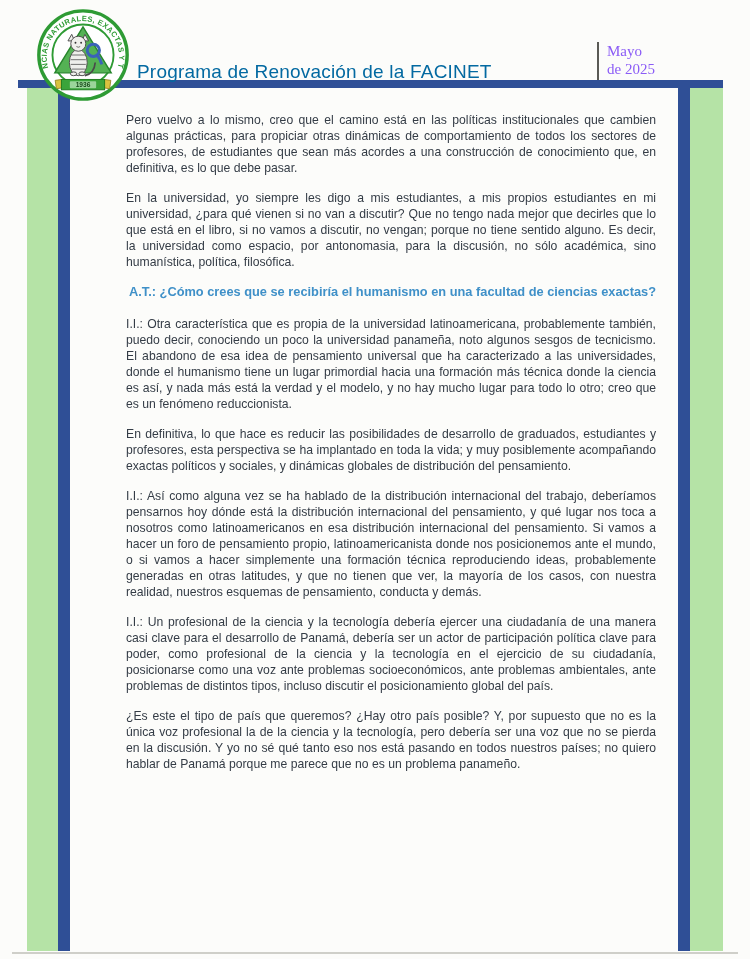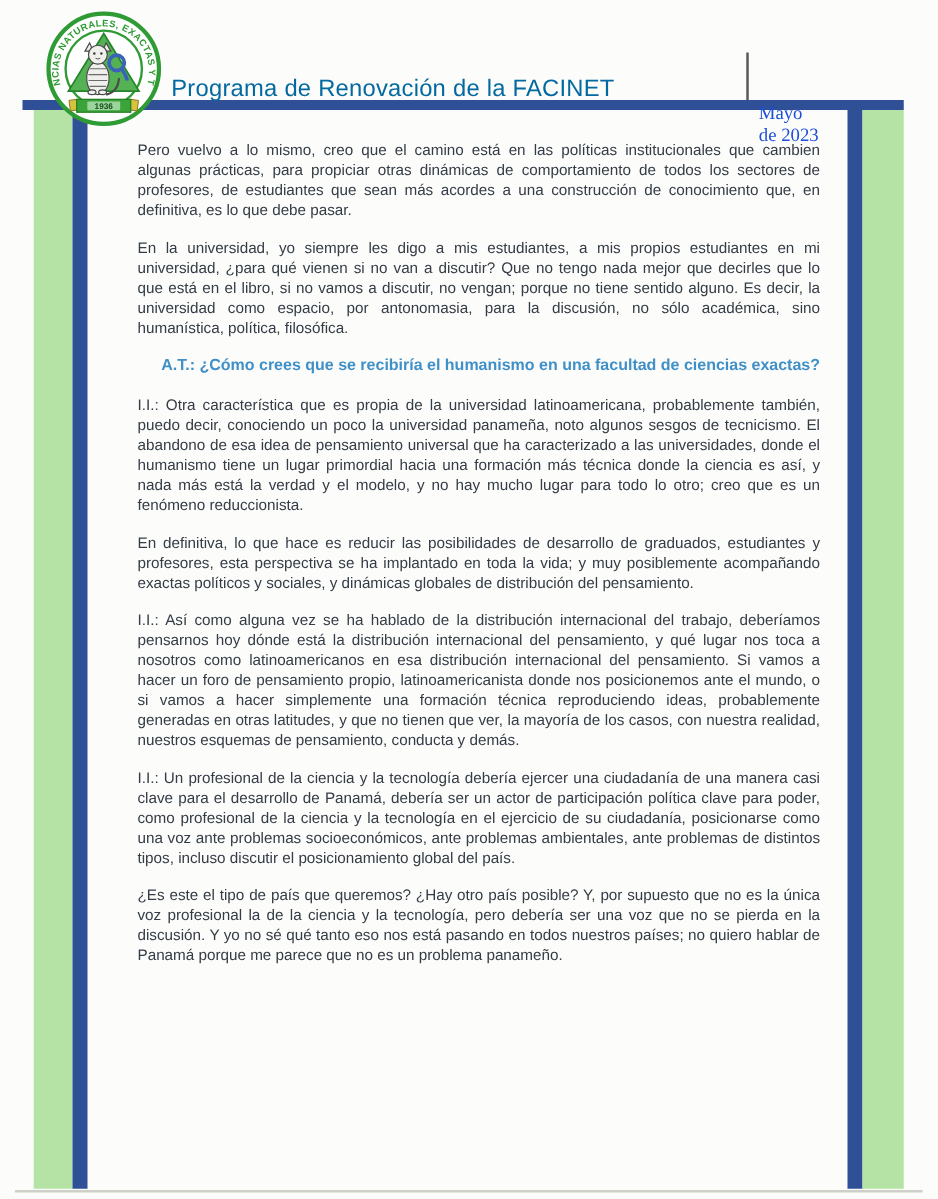--- a/index.html
+++ b/index.html
@@ -31,31 +31,31 @@
   .logo-wrap{position:absolute;left:36px;top:8px;width:94px;height:94px;z-index:5;}
   .doc-title{
     position:absolute;left:137px;top:61px;
     font-size:19px;font-weight:500;color:#0369a1;letter-spacing:.2px;
     z-index:2;
   }
   .date-separator{position:absolute;left:597px;top:42px;width:2px;height:38px;background:#5a5a55;}
   .date-box{
     position:absolute;left:607px;top:42px;width:110px;
     font-family:"Liberation Serif", serif;
-    font-size:15px;color:#1d4ed8;line-height:18px;margin-top:40px;
+    font-size:15px;color:#8b5cf6;line-height:18px;
   }
 
   
   .content{
     position:absolute;left:110px;top:112px;width:546px;
     color:var(--body-text);
     font-size:12.2px;line-height:16px;
     text-align:justify;
   }
-  .para{margin:0 0 14px 0;}
+  .para{margin:0 0 14px 16px;}
   .question{
     margin:12px 0 16px 0;
     color:var(--question-blue);
     font-weight:bold;font-size:12.8px;line-height:16px;
     text-align:right;
   }
 
   
   .ring-text{font-family:"Liberation Sans", sans-serif;font-weight:bold;}
 </style>
@@ -112,21 +112,21 @@
         <text x="50" y="84" font-size="7" font-weight="bold" text-anchor="middle" fill="#174a1a">1936</text>
       </g>
     </svg>
   </div>
 
   <div class="doc-title">Programa de Renovación de la FACINET</div>
 
   <div class="date-separator"></div>
   <div class="date-box">
     <div>Mayo</div>
-    <div>de 2023</div>
+    <div>de 2025</div>
   </div>
 
   <div class="content">
       <p class="para">Pero vuelvo a lo mismo, creo que el camino está en las políticas institucionales que cambien algunas prácticas, para propiciar otras dinámicas de comportamiento de todos los sectores de profesores, de estudiantes que sean más acordes a una construcción de conocimiento que, en definitiva, es lo que debe pasar.</p>
       <p class="para">En la universidad, yo siempre les digo a mis estudiantes, a mis propios estudiantes en mi universidad, ¿para qué vienen si no van a discutir? Que no tengo nada mejor que decirles que lo que está en el libro, si no vamos a discutir, no vengan; porque no tiene sentido alguno. Es decir, la universidad como espacio, por antonomasia, para la discusión, no sólo académica, sino humanística, política, filosófica.</p>
       <p class="question">A.T.: ¿Cómo crees que se recibiría el humanismo en una facultad de ciencias exactas?</p>
       <p class="para">I.I.: Otra característica que es propia de la universidad latinoamericana, probablemente también, puedo decir, conociendo un poco la universidad panameña, noto algunos sesgos de tecnicismo. El abandono de esa idea de pensamiento universal que ha caracterizado a las universidades, donde el humanismo tiene un lugar primordial hacia una formación más técnica donde la ciencia es así, y nada más está la verdad y el modelo, y no hay mucho lugar para todo lo otro; creo que es un fenómeno reduccionista.</p>
       <p class="para">En definitiva, lo que hace es reducir las posibilidades de desarrollo de graduados, estudiantes y profesores, esta perspectiva se ha implantado en toda la vida; y muy posiblemente acompañando exactas políticos y sociales, y dinámicas globales de distribución del pensamiento.</p>
       <p class="para">I.I.: Así como alguna vez se ha hablado de la distribución internacional del trabajo, deberíamos pensarnos hoy dónde está la distribución internacional del pensamiento, y qué lugar nos toca a nosotros como latinoamericanos en esa distribución internacional del pensamiento. Si vamos a hacer un foro de pensamiento propio, latinoamericanista donde nos posicionemos ante el mundo, o si vamos a hacer simplemente una formación técnica reproduciendo ideas, probablemente generadas en otras latitudes, y que no tienen que ver, la mayoría de los casos, con nuestra realidad, nuestros esquemas de pensamiento, conducta y demás.</p>
       <p class="para">I.I.: Un profesional de la ciencia y la tecnología debería ejercer una ciudadanía de una manera casi clave para el desarrollo de Panamá, debería ser un actor de participación política clave para poder, como profesional de la ciencia y la tecnología en el ejercicio de su ciudadanía, posicionarse como una voz ante problemas socioeconómicos, ante problemas ambientales, ante problemas de distintos tipos, incluso discutir el posicionamiento global del país.</p>

